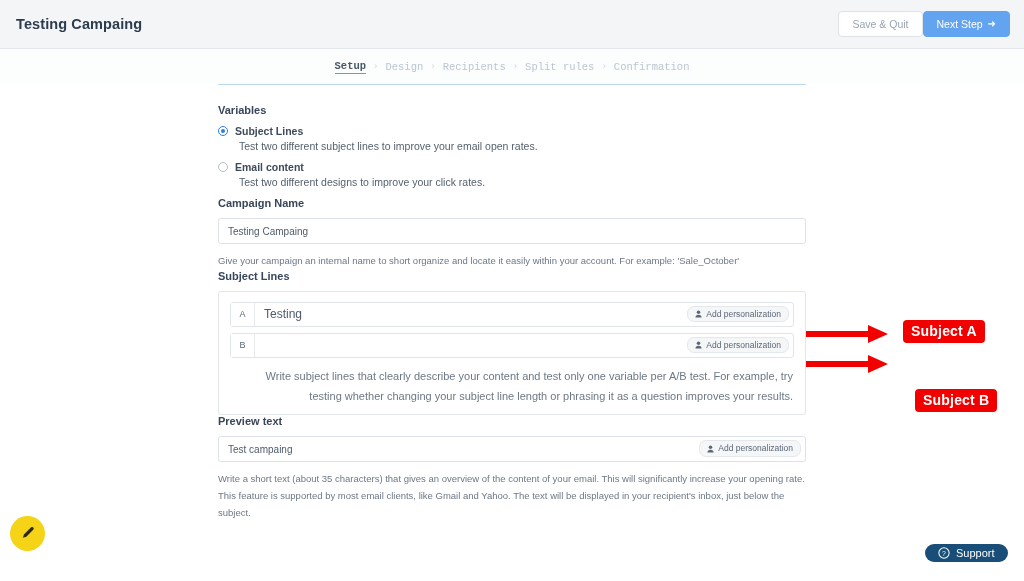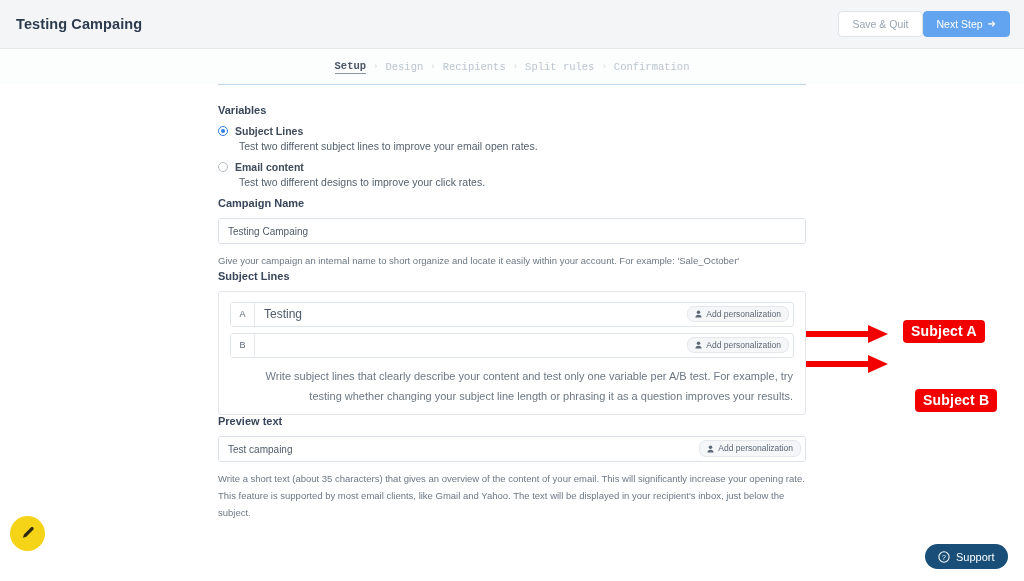--- a/index.html
+++ b/index.html
@@ -142,21 +142,21 @@
 
   
   .fab-edit {
     position: absolute; left: 10px; top: 516px;
     width: 35px; height: 35px; border-radius: 50%;
     background: #f5d317; display: flex; align-items: center; justify-content: center;
     cursor: pointer;
   }
   .support-btn {
     position: absolute; left: 925px; top: 544px;
-    height: 25px; padding: 0 13px; border-radius: 14px;
+    height: 18px; padding: 0 13px; border-radius: 14px;
     background: #184e77; color: #ffffff;
     display: flex; align-items: center; gap: 6px;
     font-size: 11px; cursor: pointer;
   }
   .q-ico { width: 12px; height: 12px; display: block; }
 </style>
 </head>
 <body>
 
 <div id="app">

